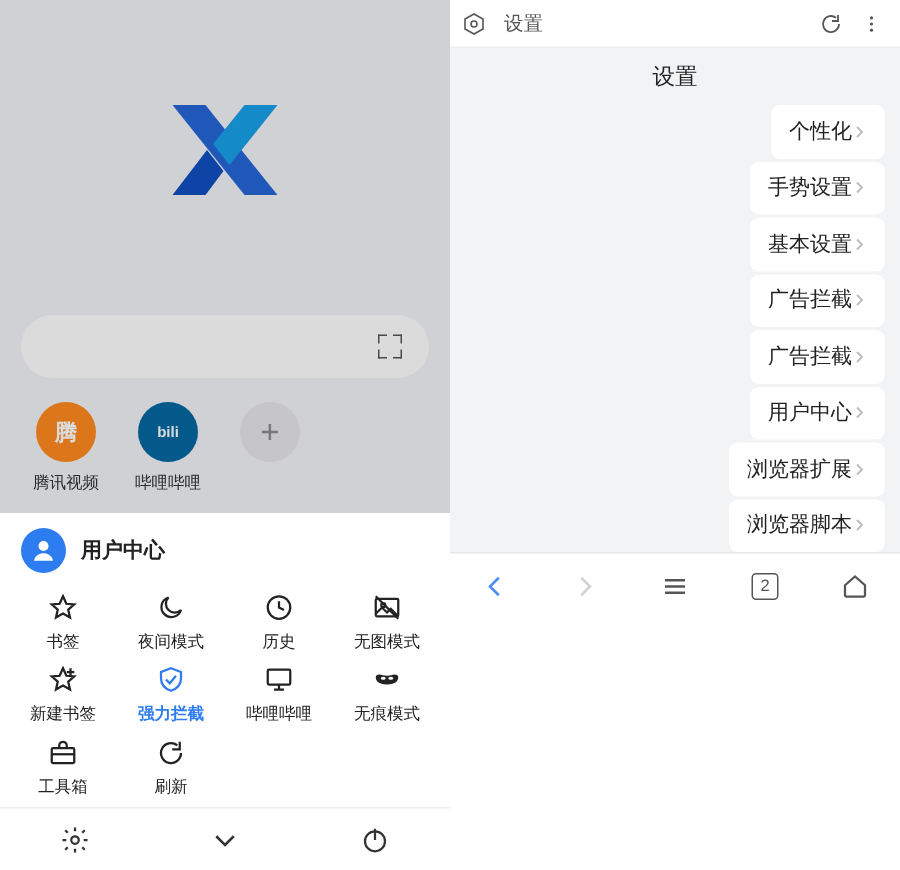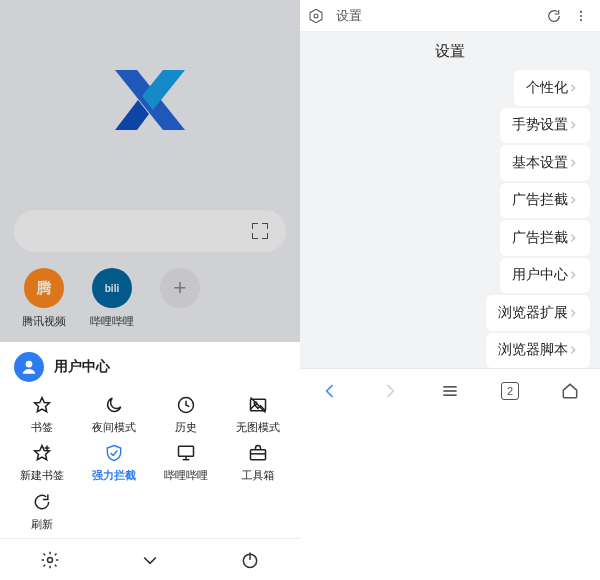--- a/index.html
+++ b/index.html
@@ -235,20 +235,30 @@
             <svg width="20" height="20" viewBox="0 0 24 24" fill="none" stroke="currentColor" stroke-width="1.8">
               <rect x="3" y="4" width="18" height="12" rx="1"></rect>
               <line x1="8" y1="20" x2="16" y2="20"></line>
               <line x1="12" y1="16" x2="12" y2="20"></line>
             </svg>
           </span>
           <span>哔哩哔哩</span>
         </div>
         <div class="gi">
           <span class="ic">
+            <svg width="22" height="20" viewBox="0 0 24 24" fill="currentColor">
+              <path d="M3 10c0-1 1-2 3-2 2 0 3 1 6 1s4-1 6-1 3 1 3 2c0 3-2 6-9 6s-9-3-9-6z"></path>
+              <ellipse cx="9" cy="11" rx="2" ry="1.2" fill="#fff"></ellipse>
+              <ellipse cx="15" cy="11" rx="2" ry="1.2" fill="#fff"></ellipse>
+            </svg>
+          </span>
+          <span>无痕模式</span>
+        </div>
+        <div class="gi">
+          <span class="ic">
             <svg width="20" height="20" viewBox="0 0 24 24" fill="none" stroke="currentColor" stroke-width="1.8">
               <rect x="3" y="8" width="18" height="12" rx="1"></rect>
               <path d="M9 8V6a3 3 0 0 1 6 0v2"></path>
               <line x1="3" y1="13" x2="21" y2="13"></line>
             </svg>
           </span>
           <span>工具箱</span>
         </div>
         <div class="gi">
           <span class="ic">

